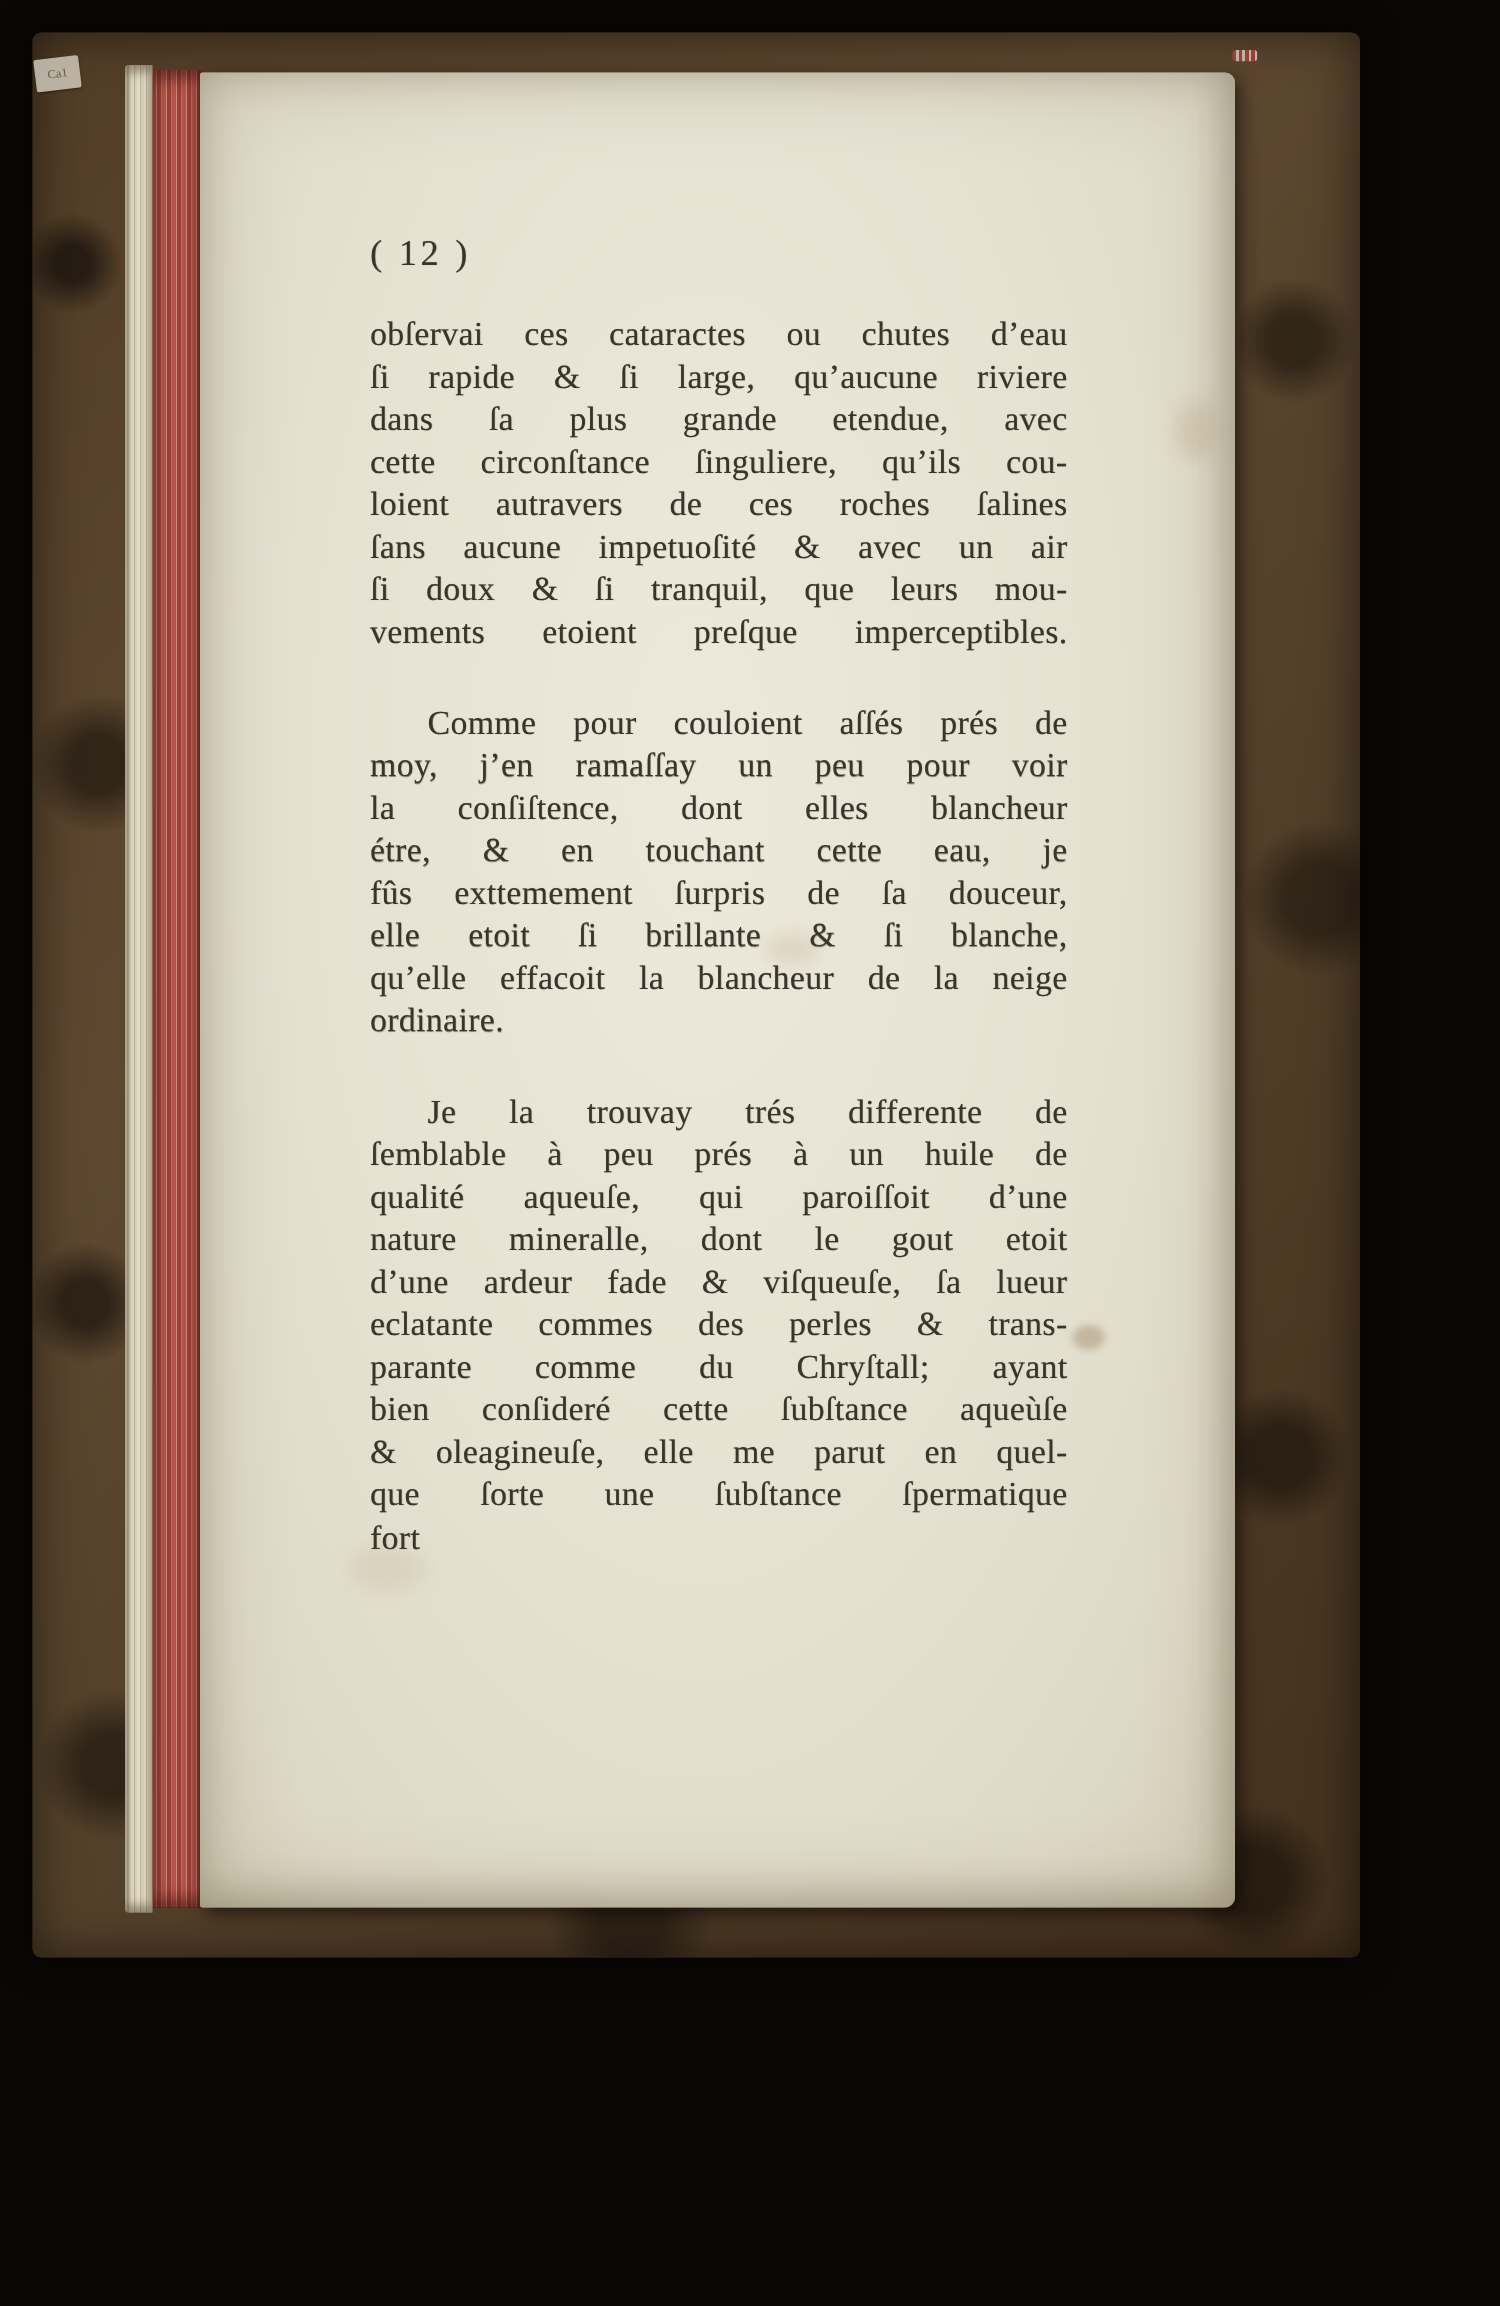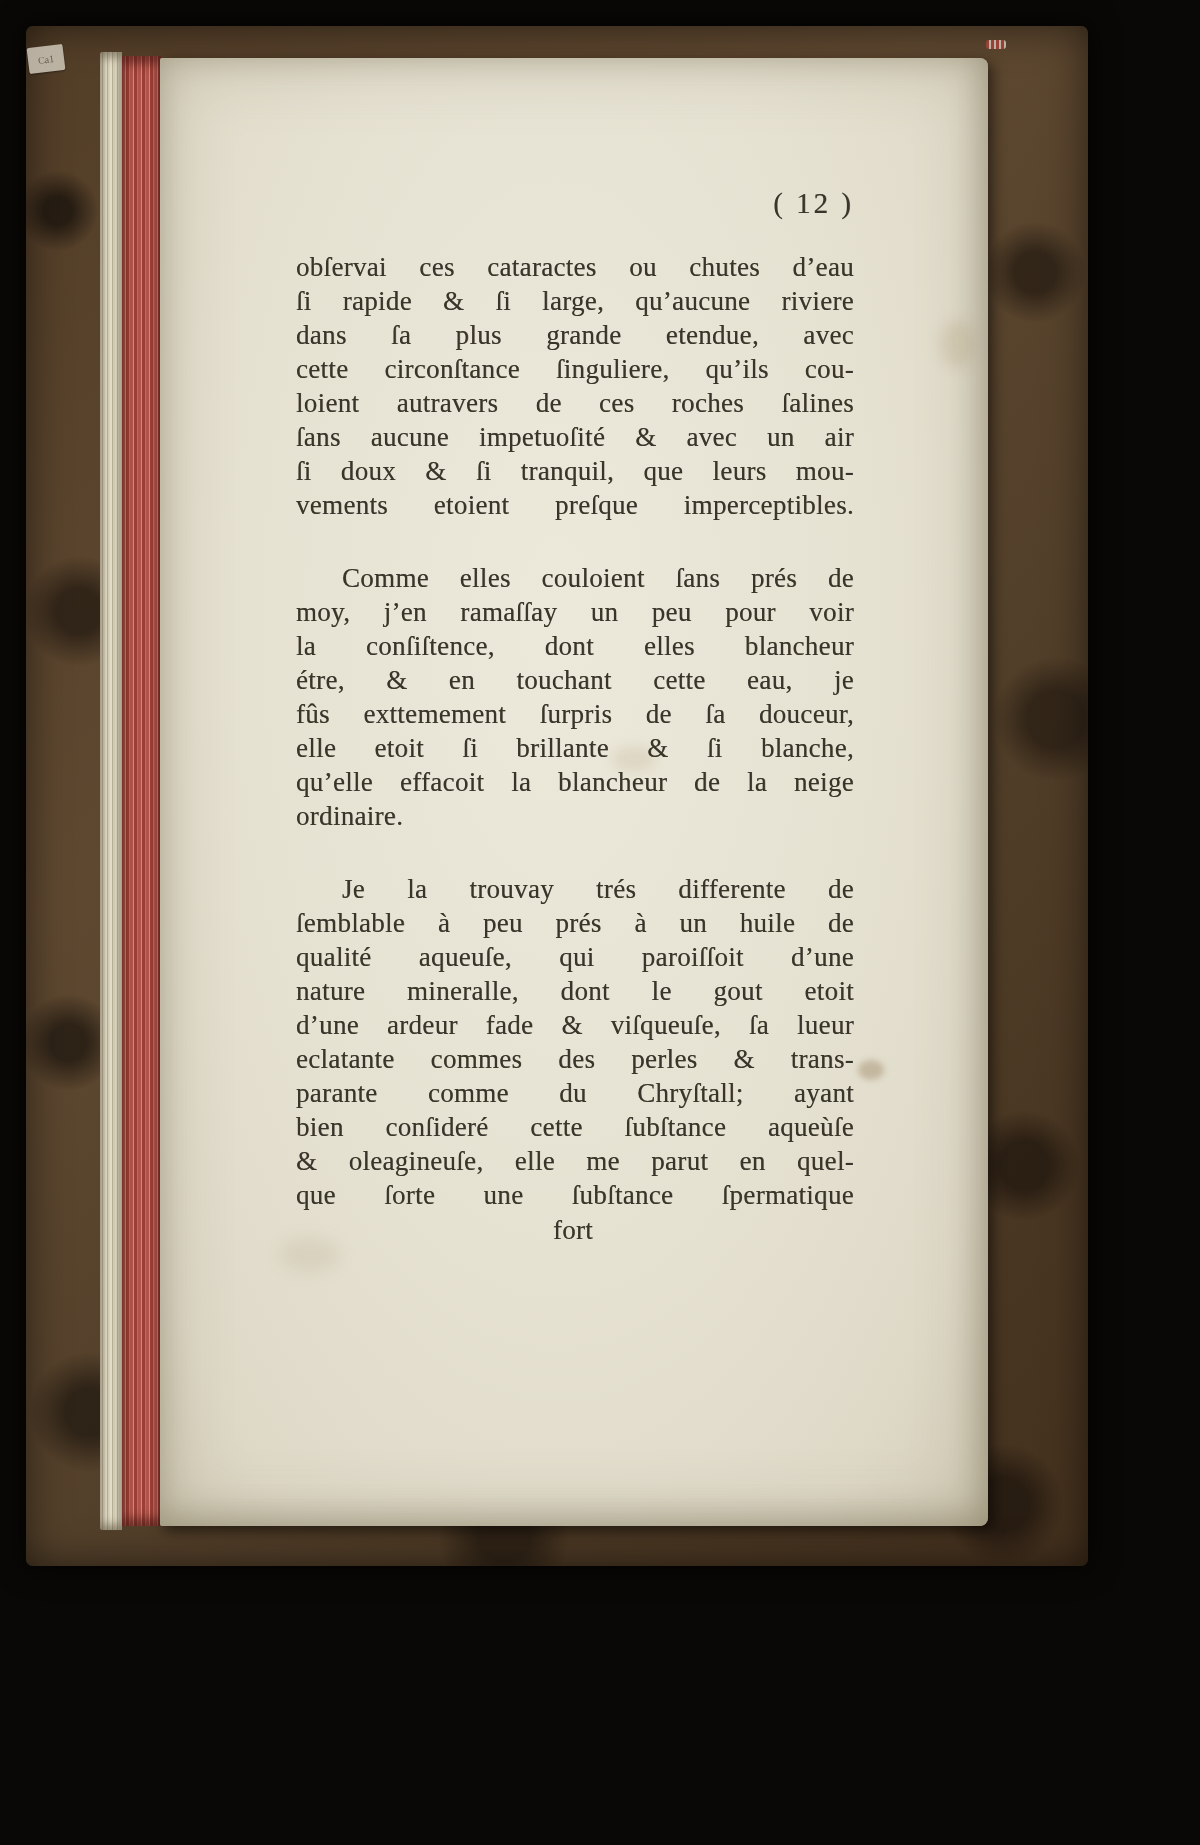--- a/index.html
+++ b/index.html
@@ -71,27 +71,27 @@
   .stain.s1 { left:698px; top:1002px; width:26px; height:20px; background:rgba(120,84,40,.28); filter:blur(3px); }
   .stain.s2 { left:452px; top:688px; width:44px; height:26px; background:rgba(140,110,60,.12); filter:blur(6px); }
   .stain.s3 { left:780px; top:262px; width:34px; height:48px; background:rgba(150,120,70,.16); filter:blur(7px); }
   .stain.s4 { left:120px; top:1180px; width:60px; height:34px; background:rgba(130,105,60,.10); filter:blur(8px); }
   
   .text-block {
     position:absolute; left:136px; top:128px; width:558px;
     color:#3a352a; font-size:27px; line-height:34px; letter-spacing:.3px;
     text-shadow:.3px .3px .6px rgba(58,54,42,.55);
   }
-  .page-number { text-align:right; font-size:29px; letter-spacing:3px; margin-bottom:30px; }
+  .page-number { text-align:left; font-size:29px; letter-spacing:3px; margin-bottom:30px; }
   .paragraph { margin:4px 0 0 0; }
   .paragraph + .paragraph { margin-top:39px; }
   .line { text-align:justify; text-align-last:justify; }
   .line.short { text-align-last:left; }
   .line.indent { text-indent:46px; }
-  .catchword { text-align:center; padding-right:4px; margin-top:1px; }
+  .catchword { text-align:left; padding-right:4px; margin-top:1px; }
 </style>
 </head>
 <body>
 
 <div class="scene">
 
   <div class="book-cover"></div>
 
   <div class="spine-sticker">
     <span>Ca1</span>
@@ -119,21 +119,21 @@
         <div class="line">ſi rapide &amp; ſi large, qu’aucune riviere</div>
         <div class="line">dans ſa plus grande etendue, avec</div>
         <div class="line">cette circonſtance ſinguliere, qu’ils cou-</div>
         <div class="line">loient autravers de ces roches ſalines</div>
         <div class="line">ſans aucune impetuoſité &amp; avec un air</div>
         <div class="line">ſi doux &amp; ſi tranquil, que leurs mou-</div>
         <div class="line">vements etoient preſque imperceptibles.</div>
       </div>
 
       <div class="paragraph">
-        <div class="line indent">Comme elles couloient ſans prés de</div>
+        <div class="line indent">Comme pour couloient aſſés prés de</div>
         <div class="line">moy, j’en ramaſſay un peu pour voir</div>
         <div class="line">la conſiſtence, dont elles blancheur</div>
         <div class="line">étre, &amp; en touchant cette eau, je</div>
         <div class="line">fûs exttemement ſurpris de ſa douceur,</div>
         <div class="line">elle etoit ſi brillante &amp; ſi blanche,</div>
         <div class="line">qu’elle effacoit la blancheur de la neige</div>
         <div class="line short">ordinaire.</div>
       </div>
 
       <div class="paragraph">

